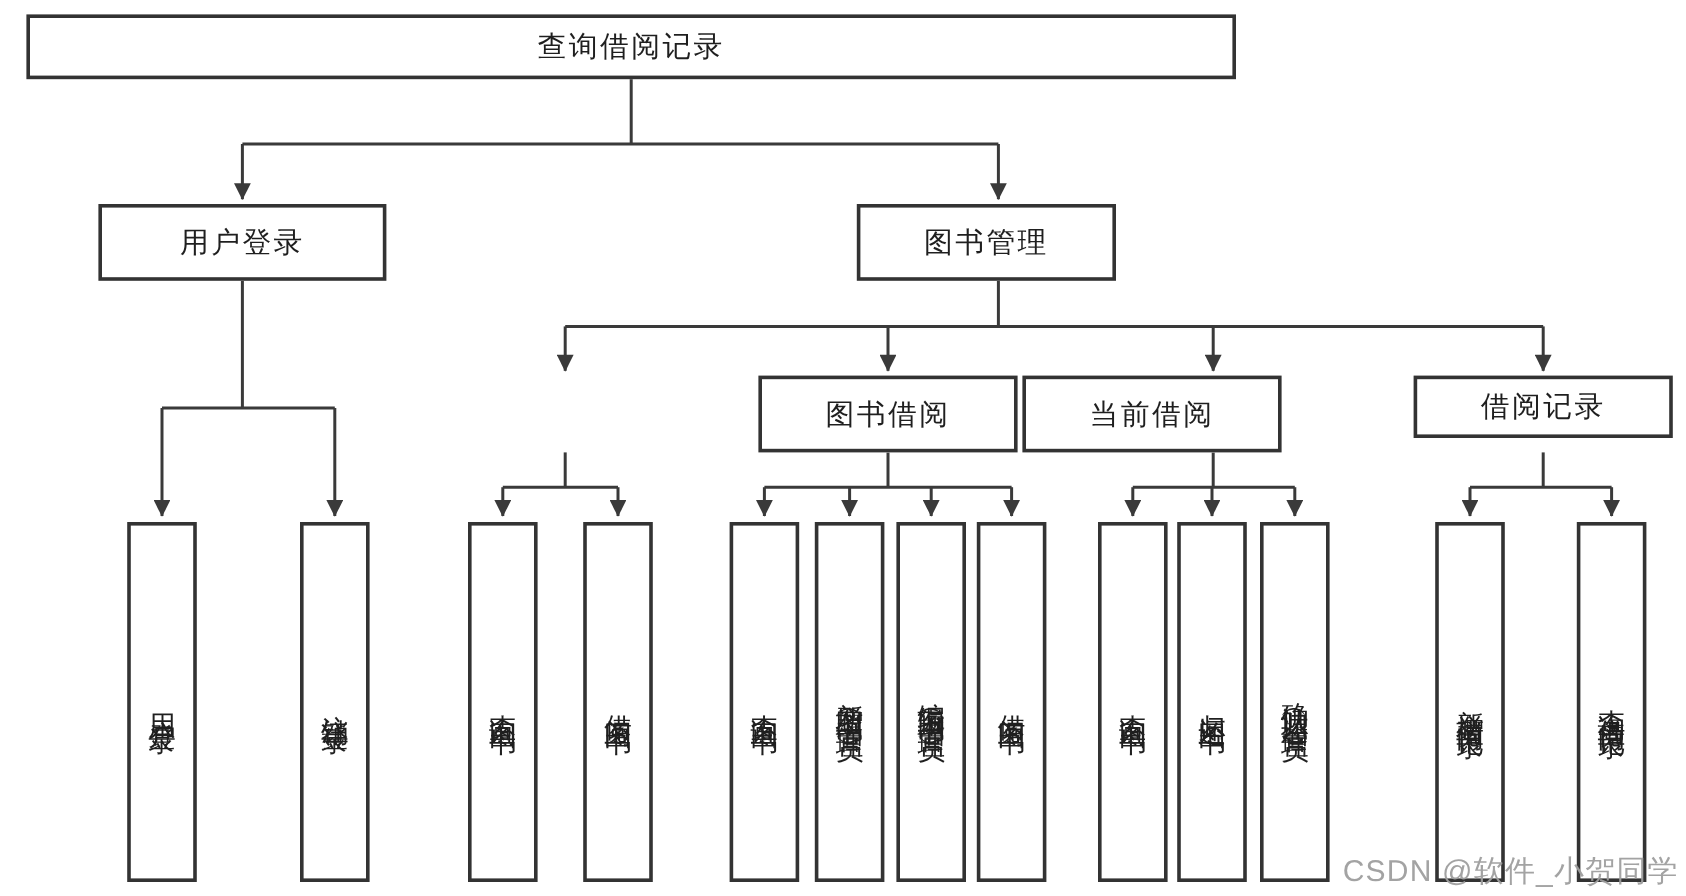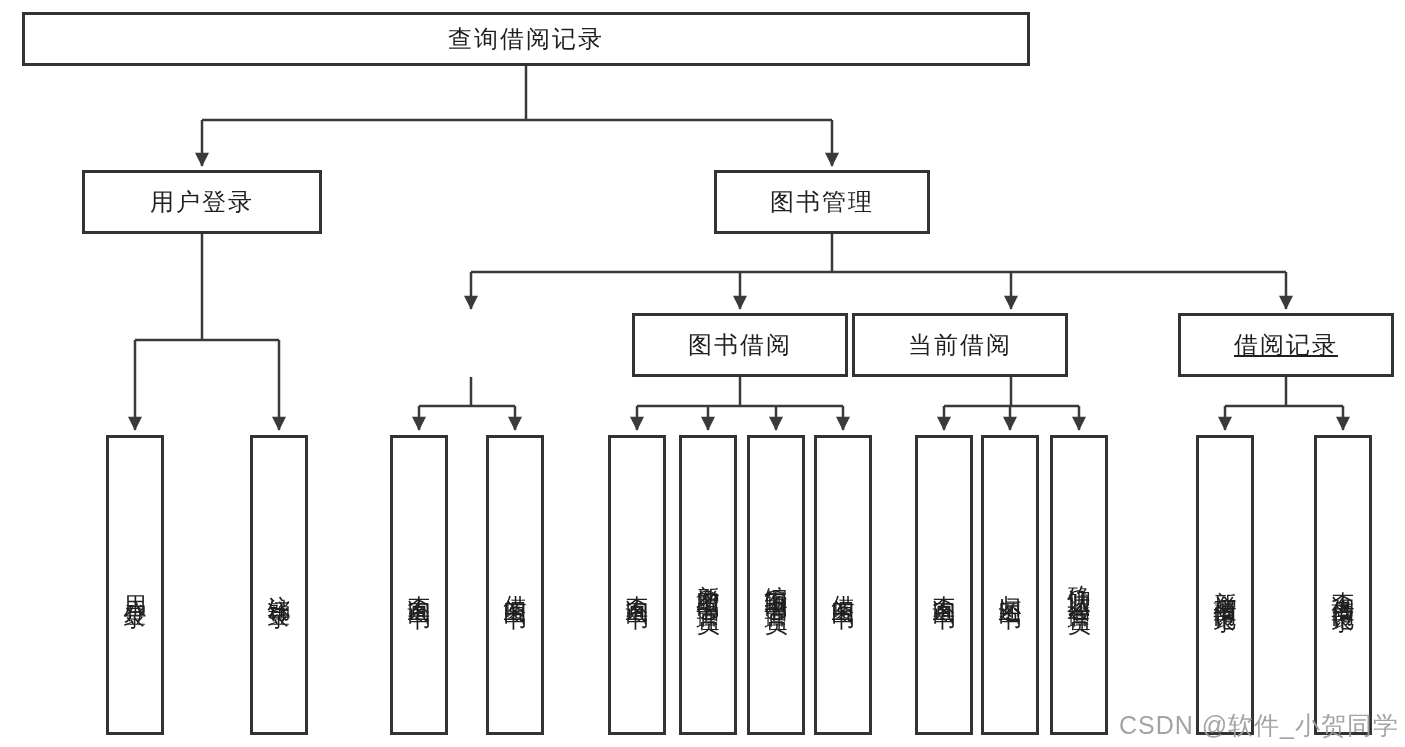--- a/index.html
+++ b/index.html
@@ -104,21 +104,21 @@
     </g>
   </svg>
 
   <div class="box" style="left:22px; top:12px; width:1008px; height:54px;">查询借阅记录</div>
 
   <div class="box" style="left:82px; top:170px; width:240px; height:64px;">用户登录</div>
   <div class="box" style="left:714px; top:170px; width:216px; height:64px;">图书管理</div>
 
   <div class="box" style="left:632px; top:313px; width:216px; height:64px;">图书借阅</div>
   <div class="box" style="left:852px; top:313px; width:216px; height:64px;">当前借阅</div>
-  <div class="box" style="left:1178px; top:313px; width:216px; height:64px;text-decoration:underline;">借阅记录</div>
+  <div class="box" style="left:1178px; top:313px; width:216px; height:52px;">借阅记录</div>
 
   <div class="box vbox" style="left:106px; top:435px; width:58px; height:300px;">用户登录</div>
   <div class="box vbox" style="left:250px; top:435px; width:58px; height:300px;">注销登录</div>
 
   <div class="box vbox" style="left:390px; top:435px; width:58px; height:300px;">查询图书</div>
   <div class="box vbox" style="left:486px; top:435px; width:58px; height:300px;">借阅图书</div>
 
   <div class="box vbox" style="left:608px; top:435px; width:58px; height:300px;">查询图书</div>
   <div class="box vbox" style="left:679px; top:435px; width:58px; height:300px;">新增图书（管理员）</div>
   <div class="box vbox" style="left:747px; top:435px; width:58px; height:300px;">编辑图书（管理员）</div>

